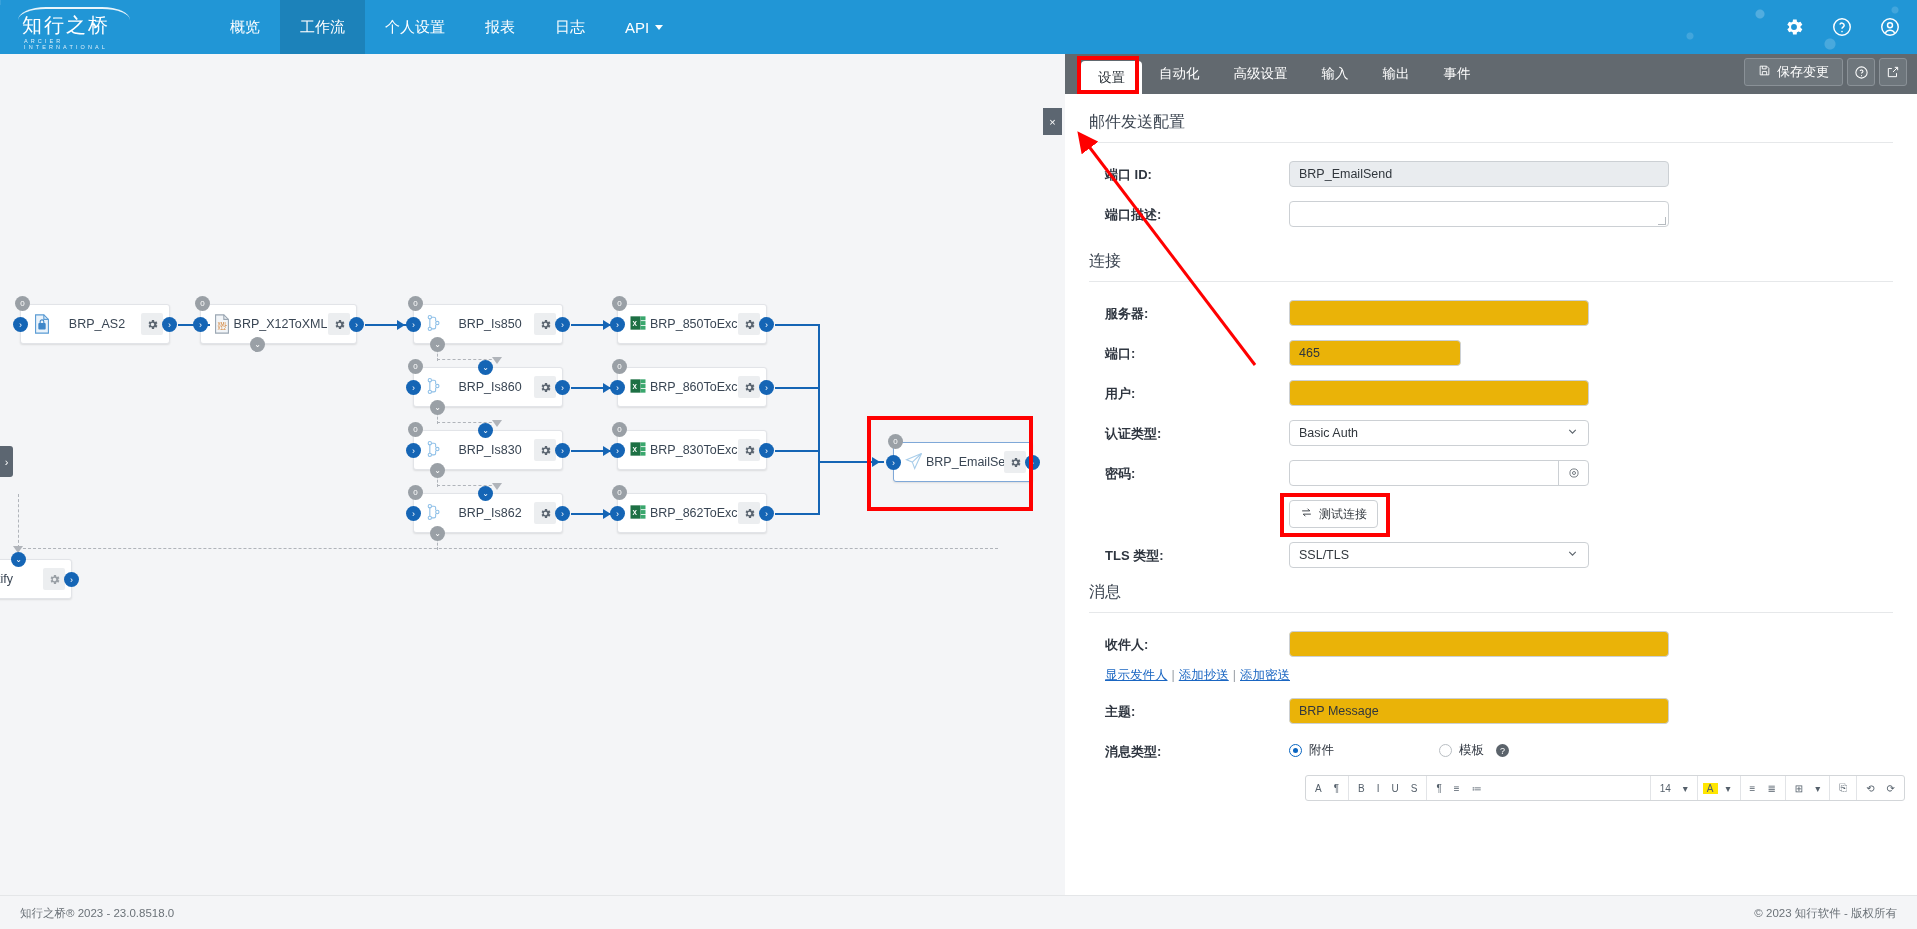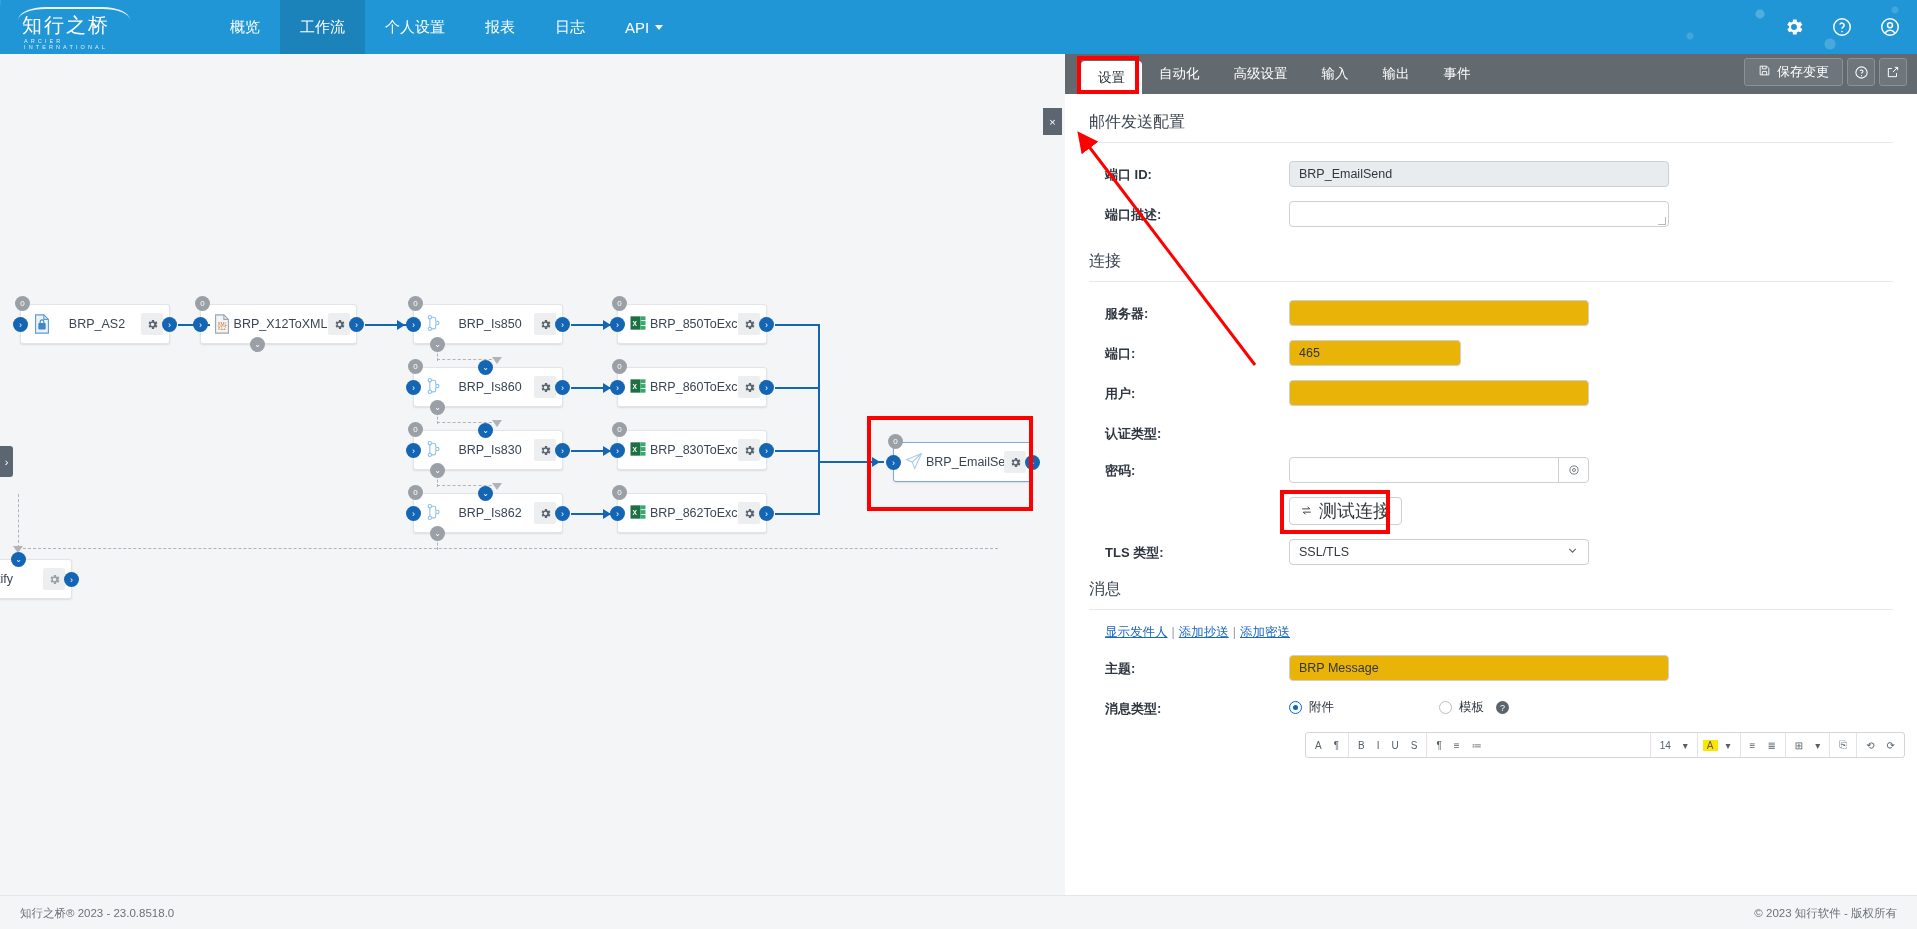--- a/index.html
+++ b/index.html
@@ -252,21 +252,21 @@
   }
   .fpass .pinput { flex: 1; }
   .fpass .peye {
     width: 30px; border-left: 1px solid #ccd0d4;
     display: flex; align-items: center; justify-content: center;
     cursor: pointer;
   }
   .testbtn {
     height: 28px; padding: 0 10px;
     border: 1px solid #ccd0d4; border-radius: 4px; background: #fff;
-    font-size: 18px; color: #31373d; cursor: pointer;
+    font-size: 12px; color: #31373d; cursor: pointer;
     display: inline-flex; align-items: center; gap: 6px; justify-content: flex-end;
   }
   #redbox-test {
     position: absolute; left: -9px; top: -7px;
     width: 110px; height: 44px; border: 4px solid #ff0000;
   }
   .linkrow { padding-left: 16px; margin: -4px 0 14px 0; font-size: 12.5px; }
   .linkrow a { color: #1a66c2; text-decoration: underline; cursor: pointer; }
   .linkrow span.sep { color: #9aa0a6; margin: 0 4px; }
   .radiogrp { display: flex; align-items: flex-end; padding-top: 4px; }
@@ -745,20 +745,28 @@
         <div class="finput w-narrow">465</div>
       </div>
 
       <div class="frow">
         <div class="flabel">用户:</div>
         <div class="finput w-med"></div>
       </div>
 
       <div class="frow">
         <div class="flabel">认证类型:</div>
+        <div class="fselect">
+          <span>Basic Auth</span>
+          <span>
+            <svg viewBox="0 0 24 24" width="13" height="13" fill="none" stroke="#5b636b" stroke-width="2">
+                <path d="M6 9l6 6 6-6"></path>
+              </svg>
+          </span>
+        </div>
       </div>
 
       <div class="frow">
         <div class="flabel">密码:</div>
         <div class="fpass">
           <div class="pinput"></div>
           <div class="peye">
             <svg viewBox="0 0 24 24" width="14" height="14" fill="none" stroke="#5b636b" stroke-width="1.4">
                 <circle cx="12" cy="12" r="7"></circle>
                 <circle cx="12" cy="12" r="2.6"></circle>
@@ -790,20 +798,24 @@
             <svg viewBox="0 0 24 24" width="13" height="13" fill="none" stroke="#5b636b" stroke-width="2">
                 <path d="M6 9l6 6 6-6"></path>
               </svg>
           </span>
         </div>
       </div>
 
       <div class="sec-title" style="">消息</div>
       <div class="sec-rule"></div>
 
+      <div class="frow">
+        <div class="flabel">收件人:</div>
+        <div class="finput w-wide"></div>
+      </div>
 
       <div class="linkrow">
         <a>显示发件人</a><span class="sep">|</span><a>添加抄送</a><span class="sep">|</span><a>添加密送</a>
       </div>
 
       <div class="frow">
         <div class="flabel">主题:</div>
         <div class="finput w-wide">BRP Message</div>
       </div>
 

